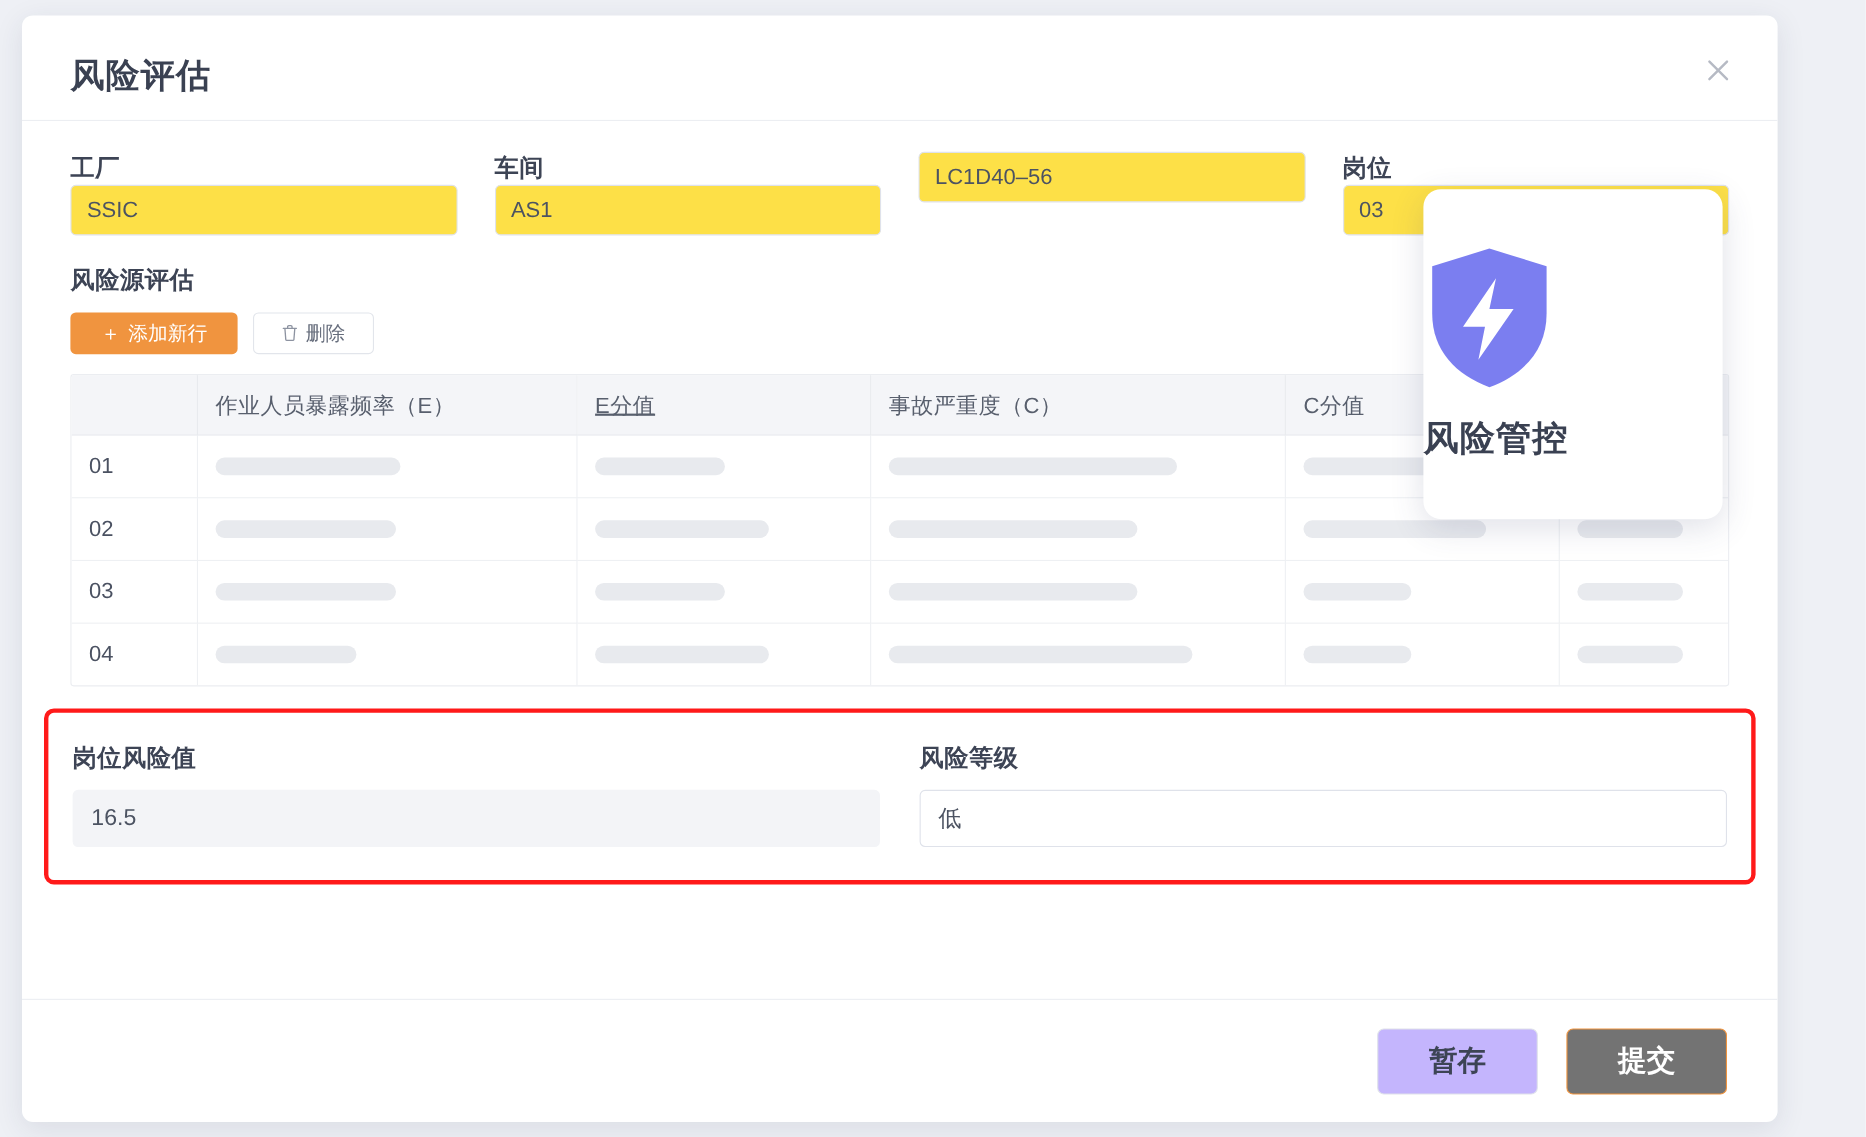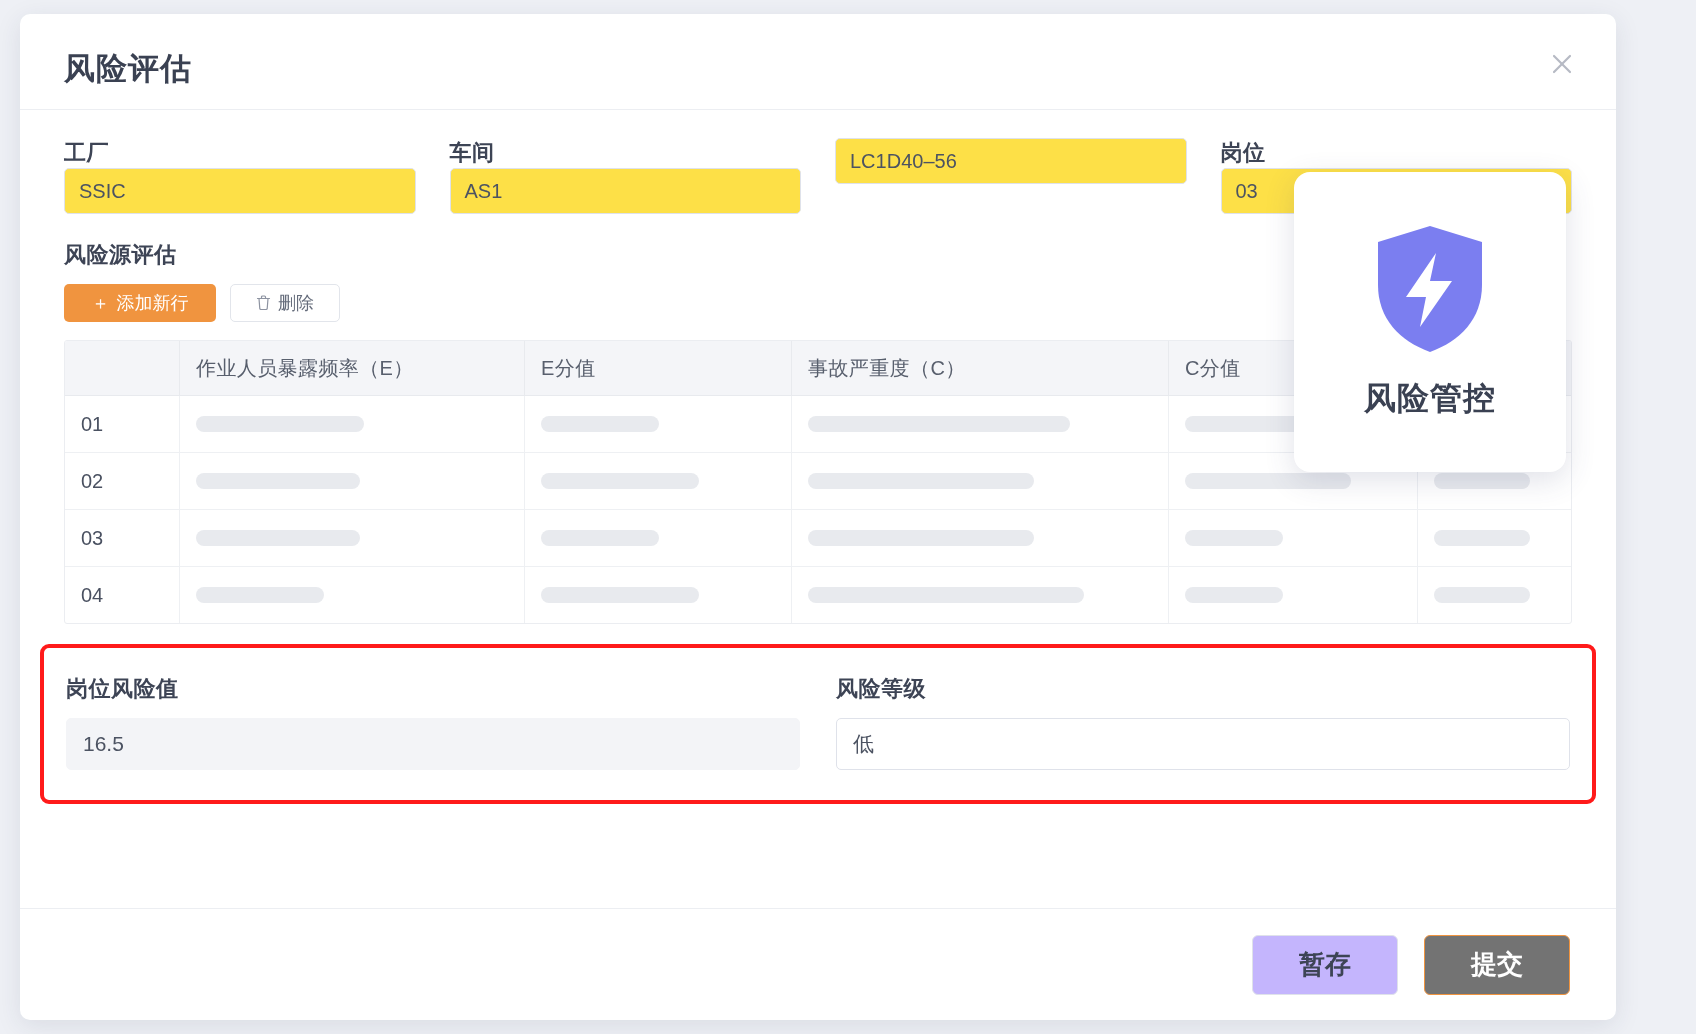--- a/index.html
+++ b/index.html
@@ -160,21 +160,21 @@
     text-align: left;
     padding: 0 16px;
     border-right: 1px solid #e8eaee;
     border-bottom: 1px solid #e8eaee;
     letter-spacing: 0.4px;
     white-space: nowrap;
     overflow: hidden;
   }
   table.risk-table th.col-idx { width: 82px; }
   table.risk-table th.col-a { width: 312px; }
-  table.risk-table th.col-b { width: 234px; }
+  table.risk-table th.col-b { width: 234px; text-decoration: underline; }
   table.risk-table th.col-c { width: 344px; }
   table.risk-table th.col-d { width: 216px; }
   table.risk-table th.col-e { width: auto; }
 
   table.risk-table td {
     height: 56px;
     border-right: 1px solid #eef0f3;
     border-bottom: 1px solid #eef0f3;
     padding: 0 16px;
     font-size: 20px;
@@ -277,21 +277,21 @@
     position: absolute;
     left: 1294px;
     top: 172px;
     width: 272px;
     height: 300px;
     background: #ffffff;
     border-radius: 16px;
     box-shadow: 0 8px 30px rgba(60, 70, 110, 0.16);
     display: flex;
     flex-direction: column;
-    align-items: center;
+    align-items: flex-start;
     justify-content: center;
     gap: 22px;
     cursor: pointer;
     z-index: 50;
   }
   .float-card .shield { width: 120px; height: 132px; display: block; }
   .float-label {
     font-size: 32px;
     font-weight: bold;
     color: #3a4152;

